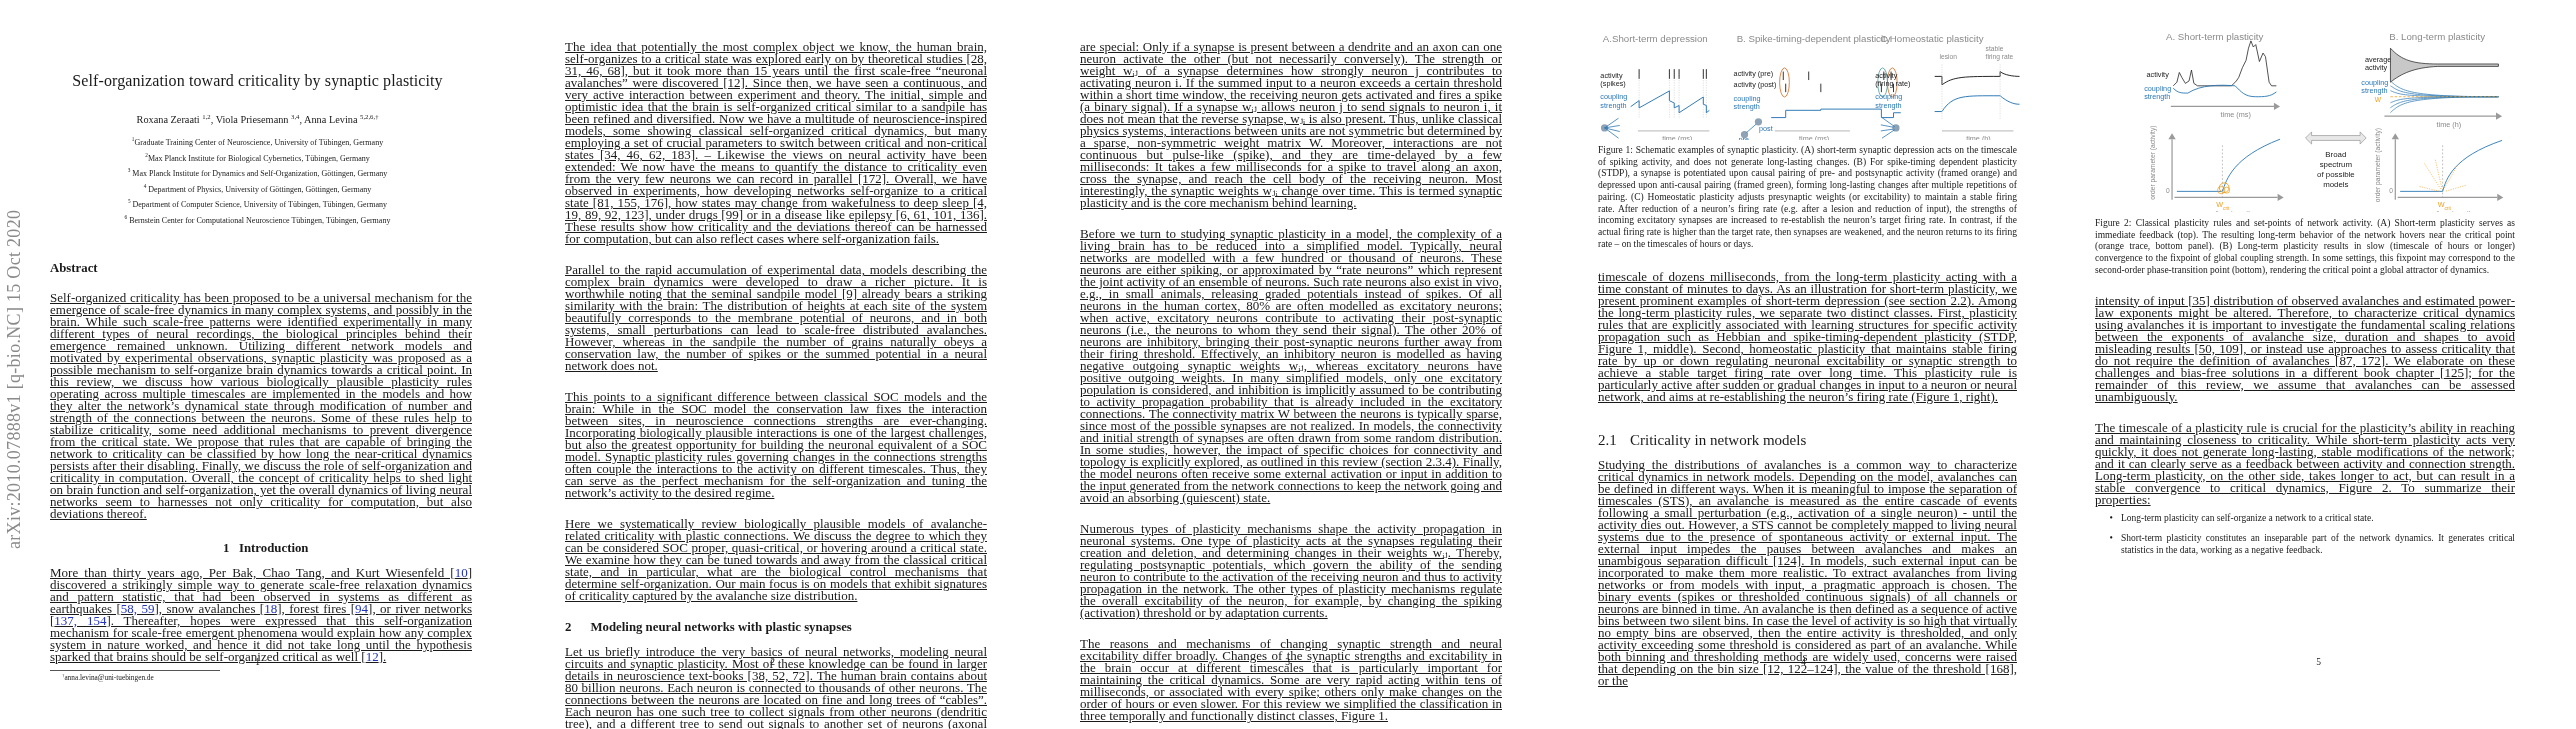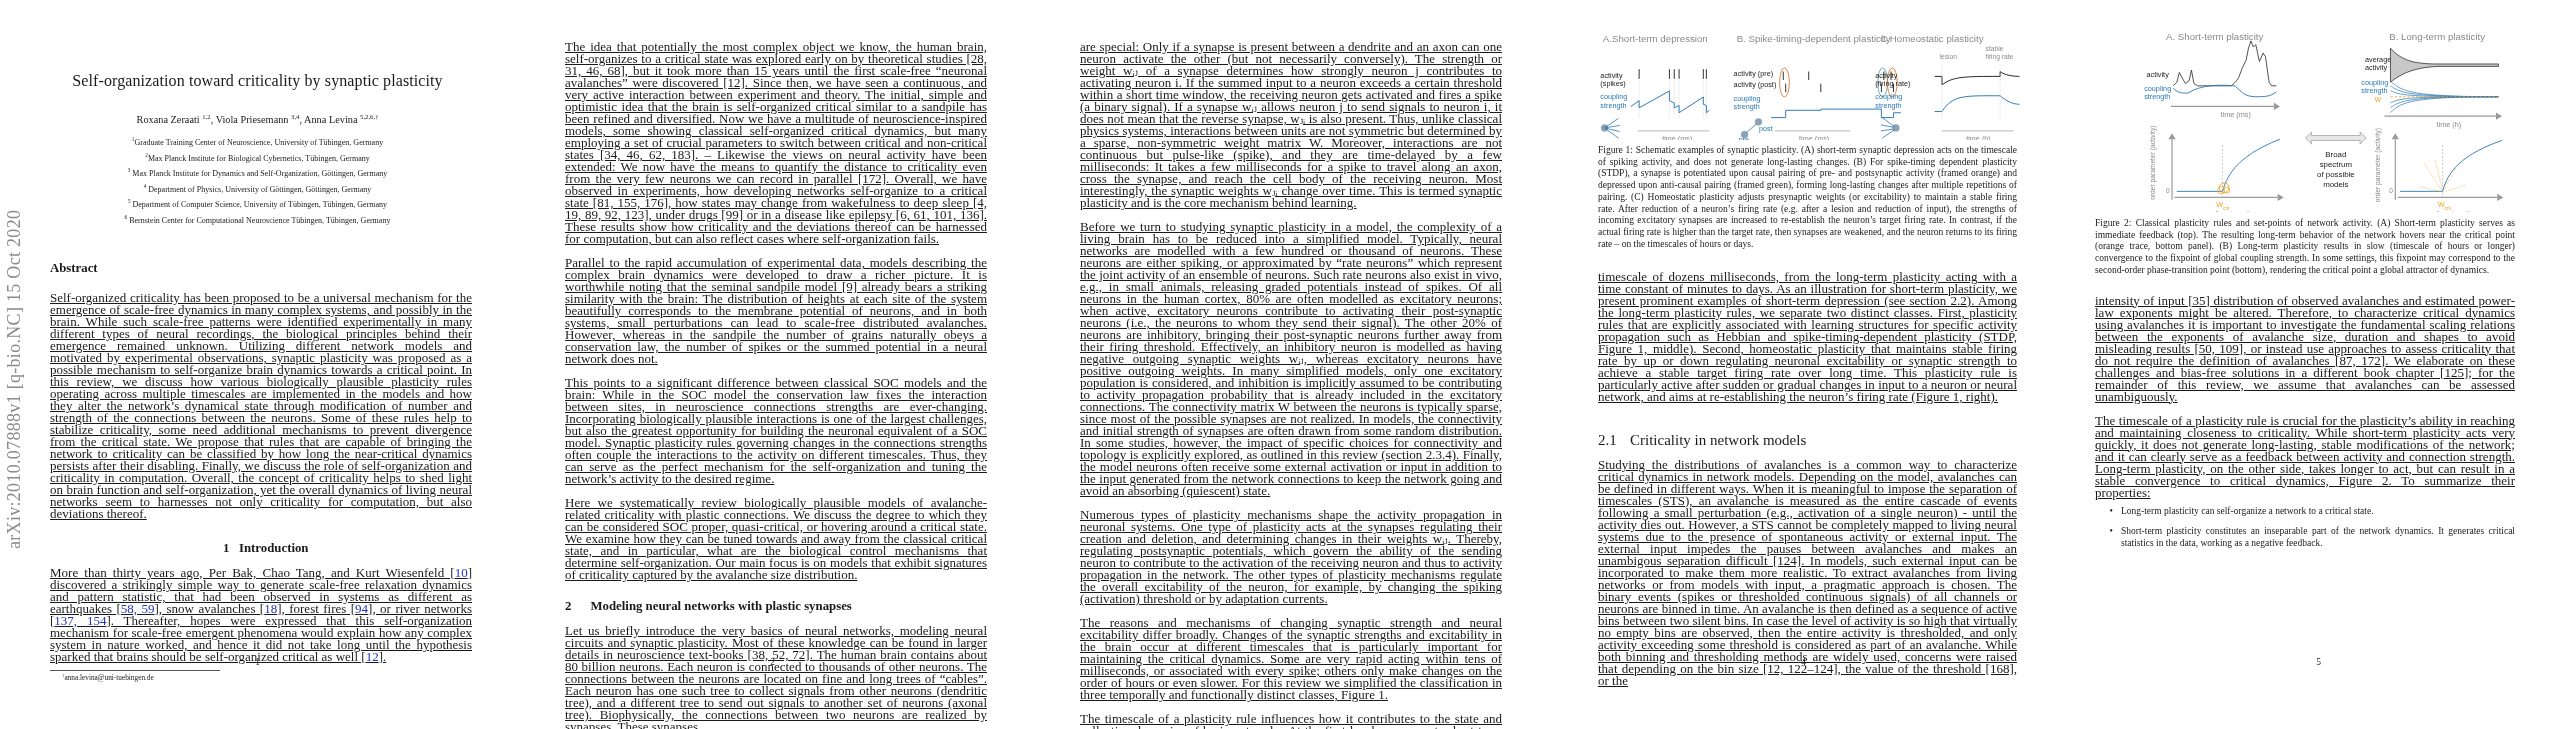--- a/index.html
+++ b/index.html
@@ -2,21 +2,21 @@
 <html style="font-size:9.7px"><head>
 <meta charset="utf-8">
 <style>
   * { box-sizing: border-box; margin: 0; padding: 0; }
   html, body { width: 2576px; height: 729px; background: #ffffff; overflow: hidden; }
   body { position: relative; font-family: "Liberation Serif", "DejaVu Serif", serif; color: #1a1a1a; }
   .page { position: absolute; top: 0; width: 515px; height: 729px; background: #fff; }
   .p1 { left: 0; } .p2 { left: 515px; } .p3 { left: 1030px; } .p4 { left: 1546px; } .p5 { left: 2061px; }
   .col { position: absolute; left: 50px; width: 422px; }
   .p { font-size: 13px; line-height: 12px; text-align: justify; hyphens: auto; text-decoration: underline; }
-  .p + .p { margin-top: 12px; }
+  .p + .p { margin-top: 19px; }
   .cite { color: #2233bb; }
   .pagenum { position: absolute; top: 657px; left: 0; width: 515px; text-align: center; font-size: 9.5px; }
   .arxiv { position: absolute; left: 3.6px; top: 549px; transform: rotate(-90deg); transform-origin: left top; font-family: "Liberation Serif", serif; font-size: 18px; color: #8a8a8a; white-space: nowrap; letter-spacing: 0.3px; }
   .title { position: absolute; top: 72px; left: 0; width: 515px; text-align: center; font-size: 16px; letter-spacing: 0.1px; }
   .authors { position: absolute; top: 114px; left: 0; width: 515px; text-align: center; font-size: 10.3px; }
   .affils { position: absolute; top: 135px; left: 0; width: 515px; text-align: center; font-size: 8px; line-height: 15.5px; }
   sup { font-size: 0.65em; vertical-align: super; line-height: 0; }
   .h-abstract { position: absolute; top: 261px; left: 50px; font-size: 12.8px; font-weight: bold; }
   .h1 { font-size: 12.8px; font-weight: bold; }
   .h1 .num { display: inline-block; width: 25.5px; }

